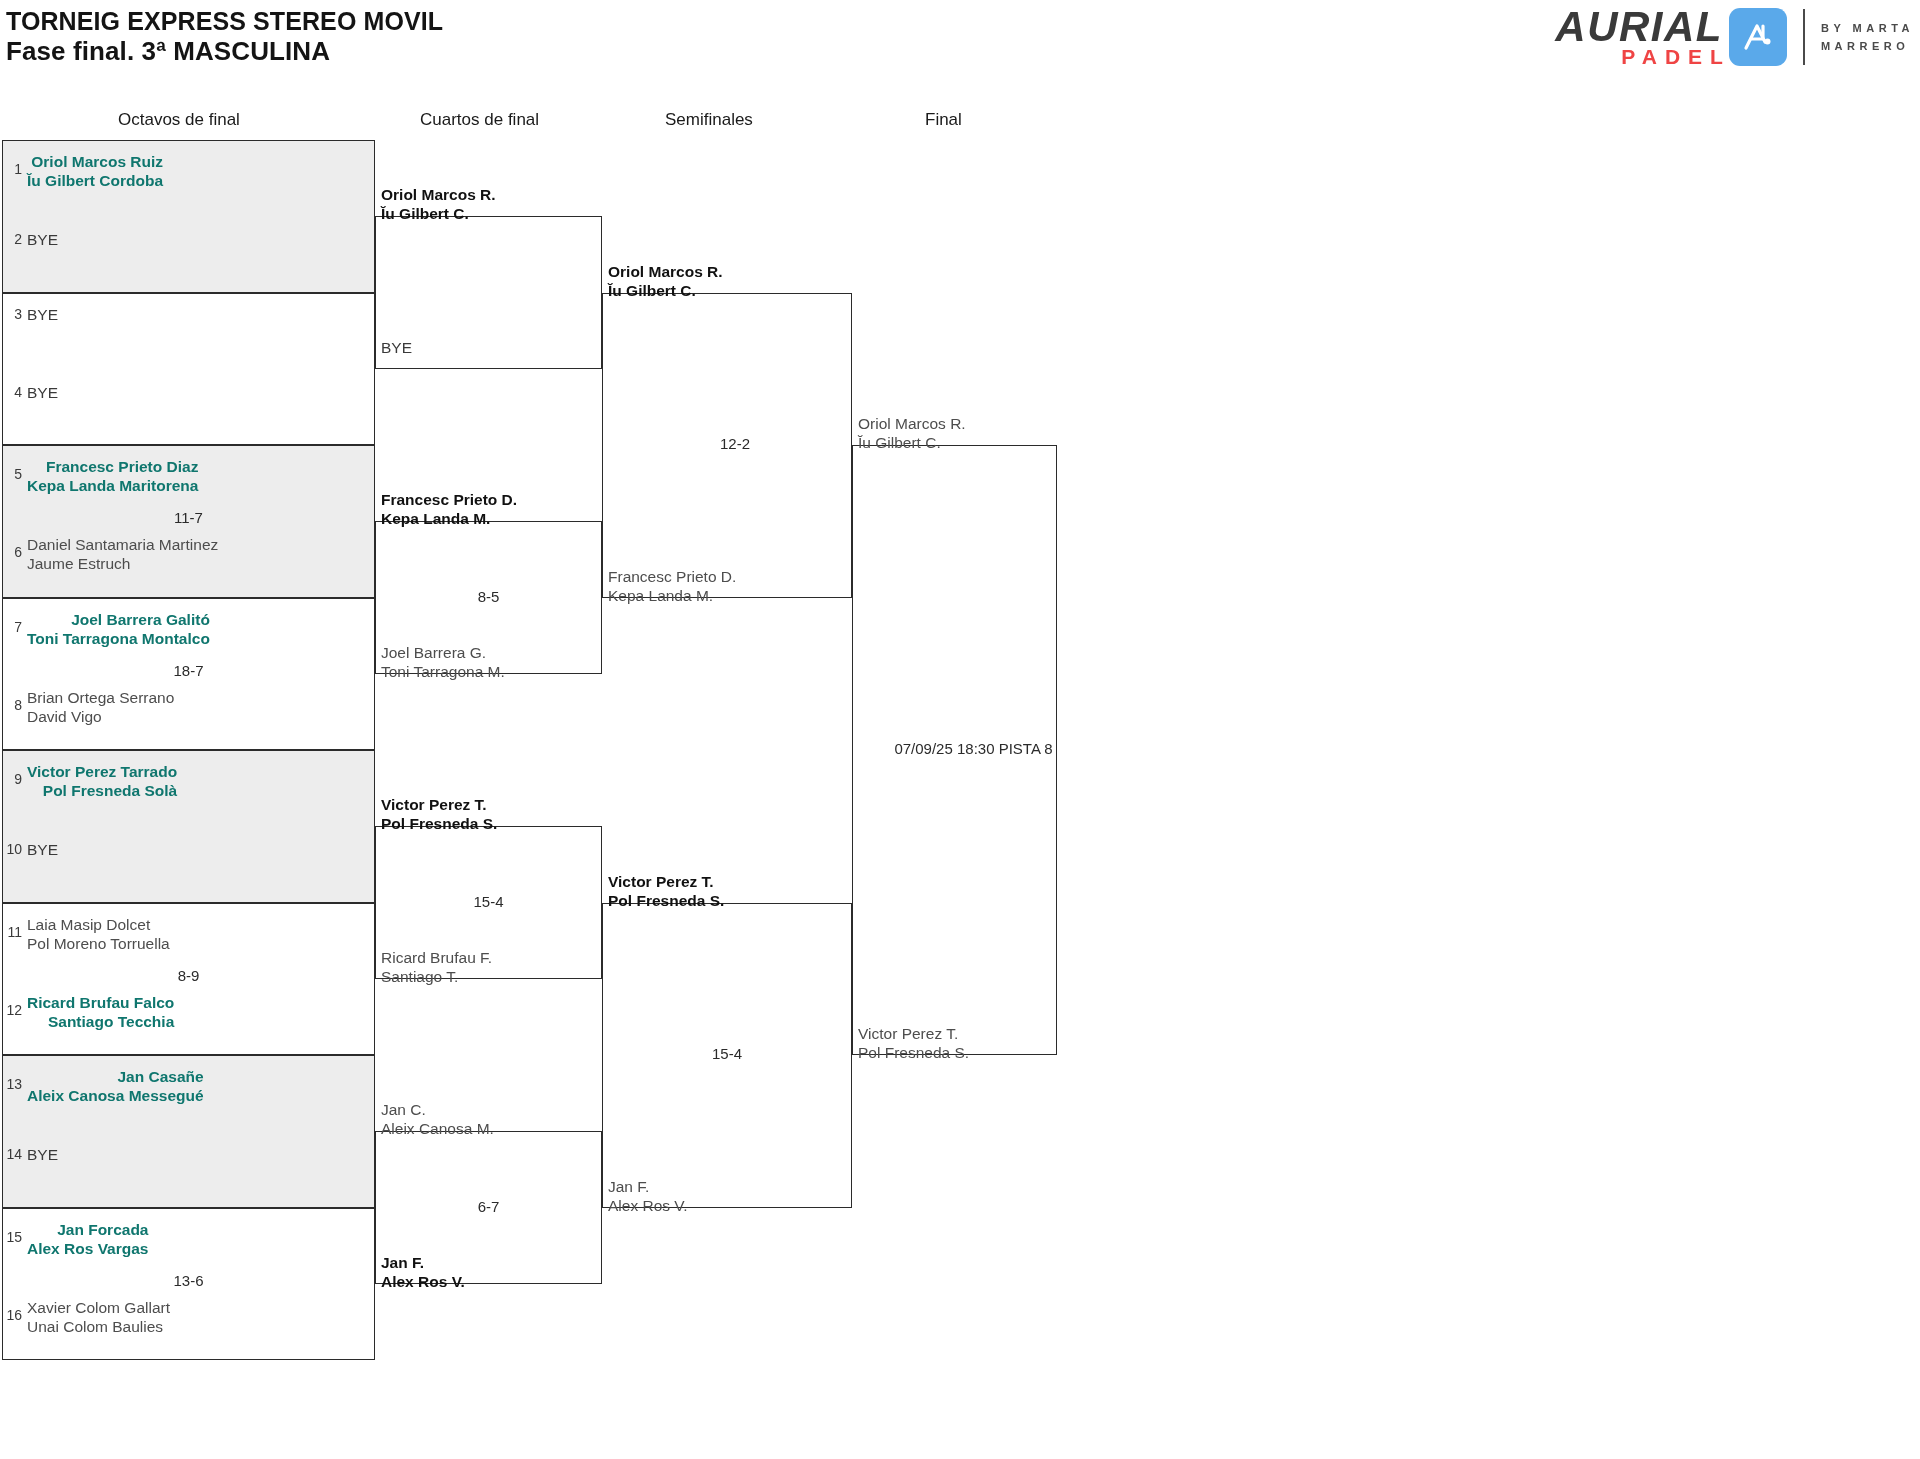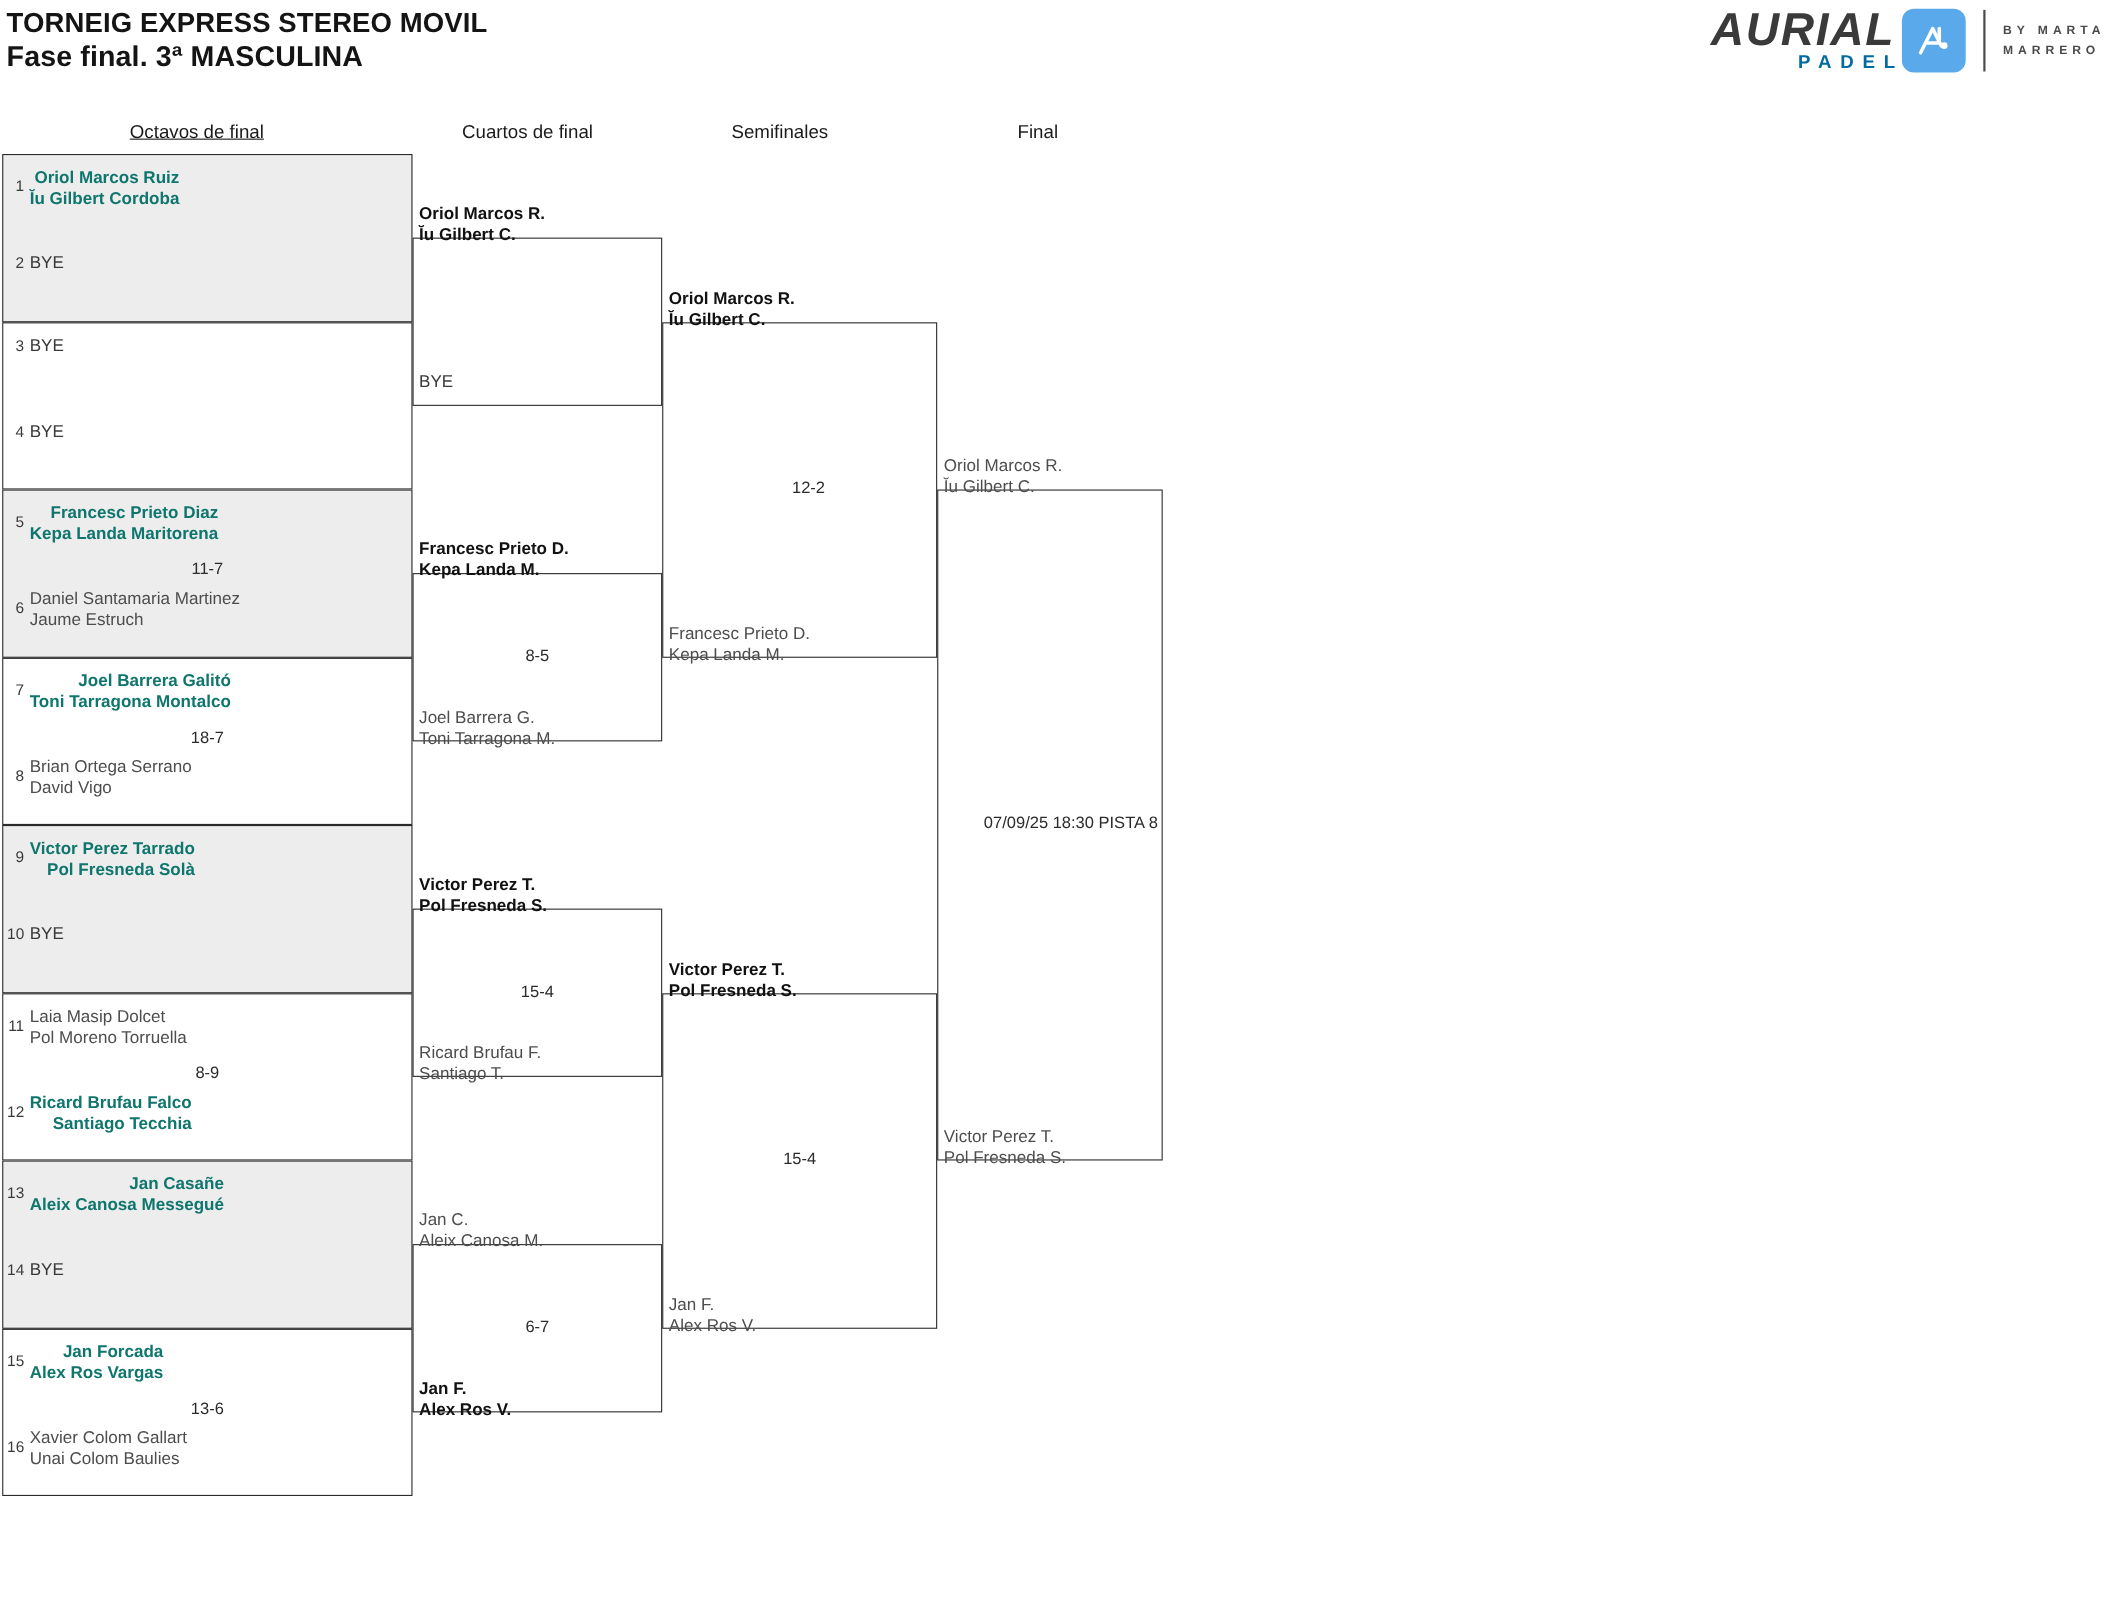--- a/index.html
+++ b/index.html
@@ -13,21 +13,21 @@
   #root { position: relative; width: 1920px; height: 1459px; }
 
   
   .title-block { position: absolute; left: 6px; top: 6px; }
   .title-line1 { font-size: 25px; font-weight: 700; letter-spacing: .1px; line-height: 30px; color: #141414; }
   .title-line2 { font-size: 26px; font-weight: 700; letter-spacing: .1px; line-height: 30px; color: #141414; }
 
   .logo { position: absolute; right: 6px; top: 4px; display: flex; align-items: center; height: 66px; }
   .logo-words { display: flex; flex-direction: column; align-items: flex-end; justify-content: center; margin-right: 6px; }
   .logo-aurial { font-size: 42px; font-weight: 800; font-style: italic; letter-spacing: 1.5px; color: #3a3a3a; line-height: 40px; }
-  .logo-padel { font-size: 17px; font-weight: 800; letter-spacing: 8px; color: #0369a1; line-height: 20px; margin-right: -8px; }
+  .logo-padel { font-size: 21px; font-weight: 800; letter-spacing: 8px; color: #ef4444; line-height: 20px; margin-right: -8px; }
   .logo-mark { width: 58px; height: 58px; border-radius: 11px; background: #5aa9ea; display: flex; align-items: center; justify-content: center; }
   .logo-divider { width: 2px; height: 56px; background: #4a4a4a; margin: 0 16px; }
   .logo-by { display: flex; flex-direction: column; justify-content: center; }
   .logo-by span { font-size: 11px; font-weight: 700; letter-spacing: 4.5px; color: #4a4a4a; line-height: 18px; }
 
   
   .round-head { position: absolute; font-size: 17px; color: #1a1a1a; white-space: nowrap; }
 
   
   .r1-block { position: absolute; left: 2px; width: 373px; border: 1.6px solid #2b2b2b; }
@@ -70,21 +70,21 @@
         <circle cx="29.5" cy="24.5" r="3" fill="#ffffff"></circle>
       </svg>
     </div>
     <div class="logo-divider"></div>
     <div class="logo-by">
       <span>BY MARTA</span>
       <span>MARRERO</span>
     </div>
   </div>
 
-  <div class="round-head" style="left:118px; top:110px;text-decoration:underline;">Octavos de final</div>
+  <div class="round-head" style="left:118px; top:110px;">Octavos de final</div>
   <div class="round-head" style="left:420px; top:110px;">Cuartos de final</div>
   <div class="round-head" style="left:665px; top:110px;">Semifinales</div>
   <div class="round-head" style="left:925px; top:110px;">Final</div>
 
   <div id="bracket">
       <div class="r1-block shaded" style="top:140px; height:152.5px;"></div>
       <div class="r1-seed" style="left:0px; top:161px;">1</div>
       <div class="r1-names win" style="left:27px; top:152px;">
         <div>Oriol Marcos Ruiz</div>
         <div>Ĭu Gilbert Cordoba</div>

